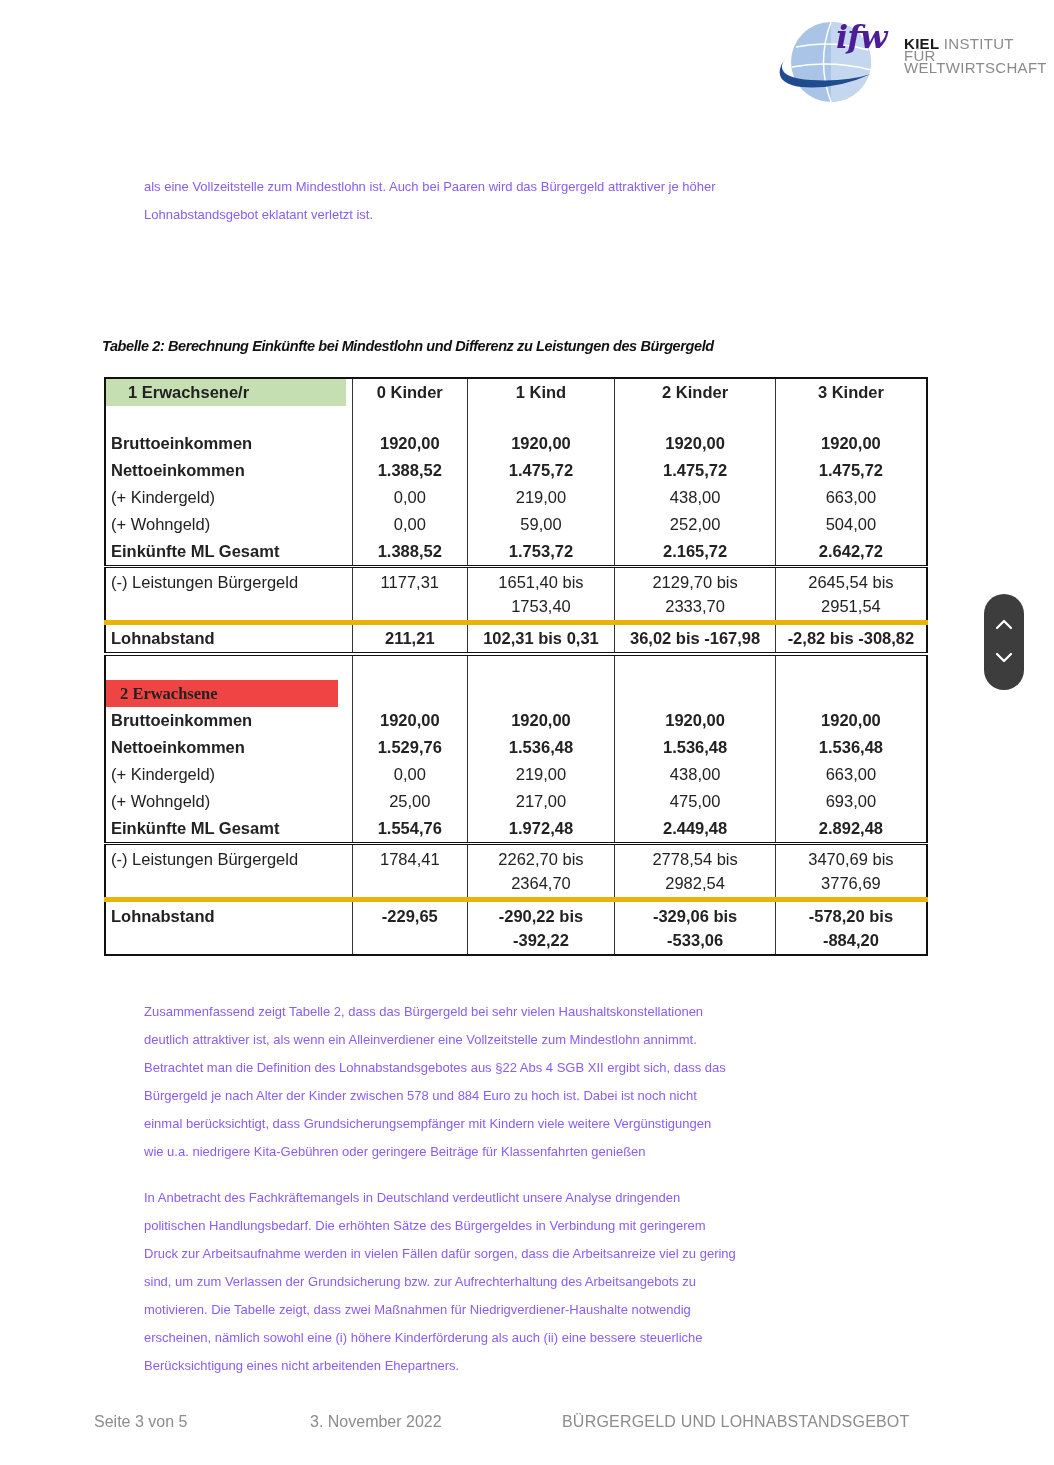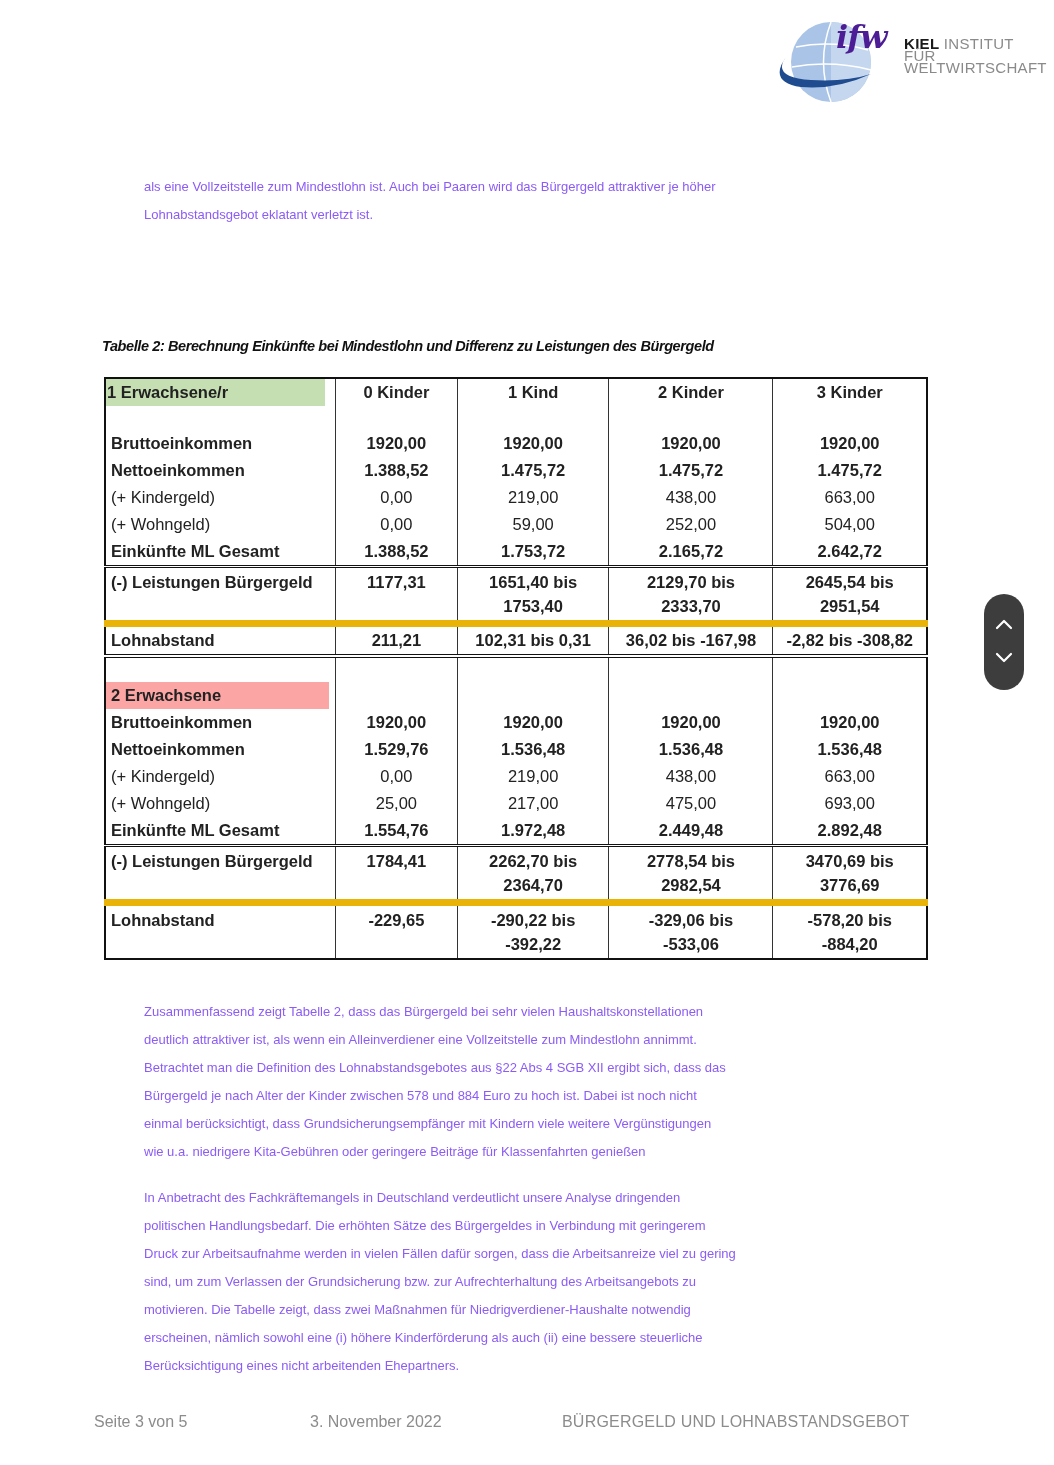--- a/index.html
+++ b/index.html
@@ -41,25 +41,25 @@
     border-left: 1px solid #333; border-right: 1px solid #333;
     padding: 0 6px; height: 27px; line-height: 27px; text-align: center; white-space: nowrap;
   }
   table.t td.lbl { text-align: left; width: 206px; padding-left: 5px; }
   table.t col.c0 { width: 218px; }
   table.t col.c1 { width: 128px; }
   table.t col.c2 { width: 155px; }
   table.t col.c3 { width: 167px; }
   table.t col.c4 { width: 156px; }
   .b { font-weight: bold; }
-  .hl-green { background: #c6dfb2; display: inline-block; width: 218px; margin-left: -5px; padding-left: 1px; }
-  .hl-yellow { background: #fca5a5; display: inline-block; width: 218px; margin-left: -5px; padding-left: 5px; }
+  .hl-green { background: #c6dfb2; display: inline-block; width: 218px; margin-left: -5px; padding-left: 22px; }
+  .hl-yellow { background: #ef4444; display: inline-block; width: 218px; margin-left: -5px; padding-left: 14px; font-family: Liberation Serif, serif; }
   tr.spacer td { height: 24px; }
   tr.dbl-bottom td { border-bottom: 3px double #111; }
-  tr.thin-bottom td { border-bottom: 7px solid #eab308; font-weight: bold; }
+  tr.thin-bottom td { border-bottom: 5px solid #eab308; }
   tr.thick-bottom td { border-bottom: 4px double #111; }
   td .two { display: block; line-height: 24px; }
   tr.tall td { height: 50px; line-height: 24px; vertical-align: top; padding-top: 2px; }
 
   .footer { position: absolute; top: 1413px; font-size: 16px; color: #8c8c8c; }
   .f1 { left: 94px; }
   .f2 { left: 310px; }
   .f3 { left: 562px; letter-spacing: 0.2px; }
 
   .scroller {

